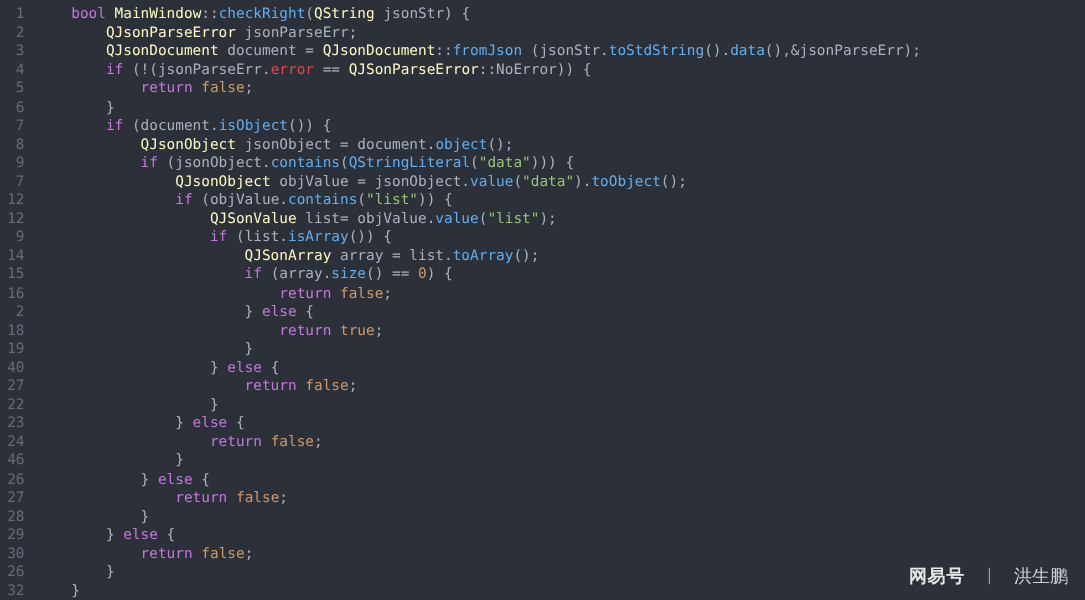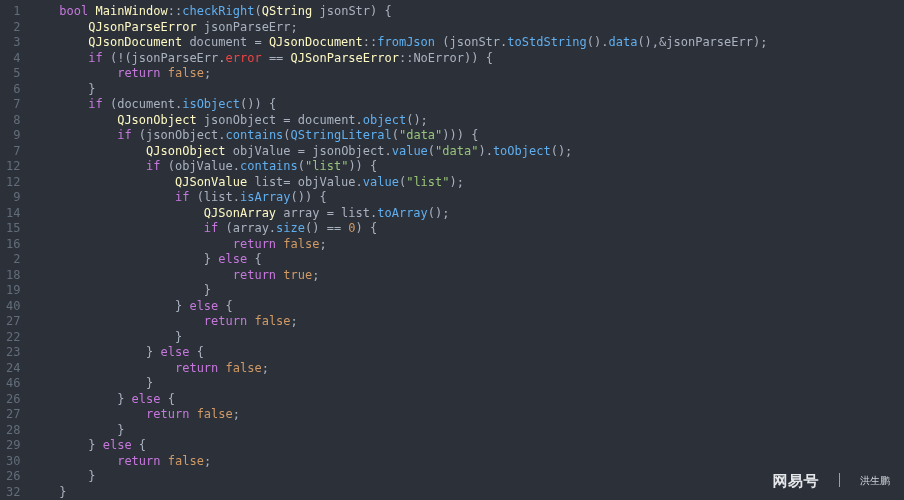--- a/index.html
+++ b/index.html
@@ -48,21 +48,21 @@
   bottom: 10px;
   color: #e5e7ea;
   font-family: sans-serif;
   font-size: 15px;
   display: flex;
   align-items: center;
   gap: 20px;
 }
 .watermark .logo { font-weight: 600; letter-spacing: 0.5px;}
 .watermark .bar { width: 1px; height: 14px; background: #9aa0a6; display: inline-block; }
-.watermark .author { color: #cfd3d8; font-size: 10px; }
+.watermark .author { color: #cfd3d8; font-size: 15px; }
 </style>
 </head>
 <body>
 
 <div class="editor">
   <div class="gutter" id="gutter">
       <div>1</div>
       <div>2</div>
       <div>3</div>
       <div>4</div>

